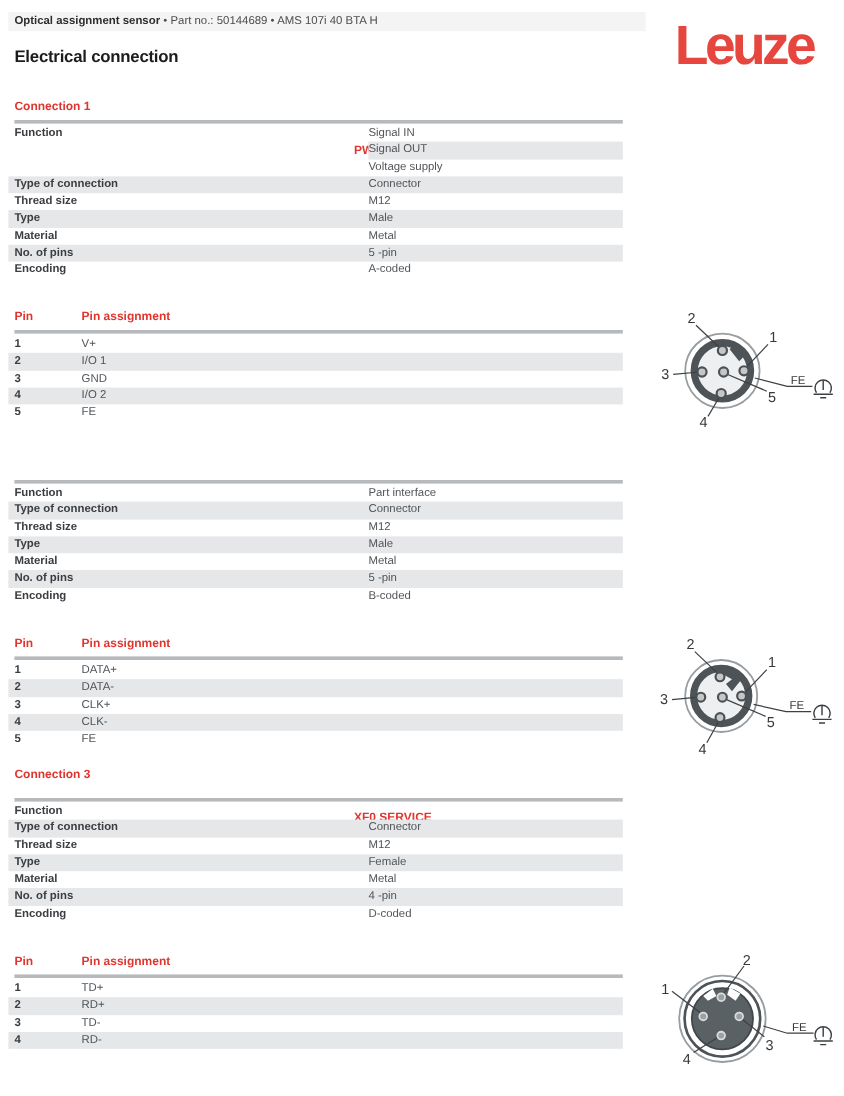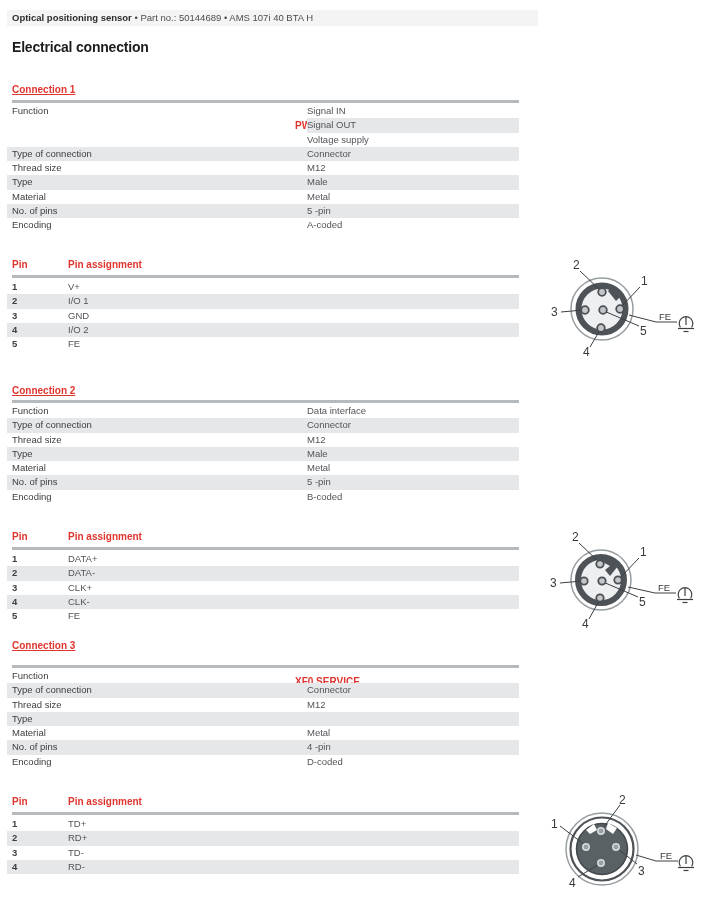--- a/index.html
+++ b/index.html
@@ -27,28 +27,28 @@
   .logo{
     position:absolute;top:13px;left:541px;width:158px;height:50px;
     font-size:46px;line-height:48px;font-weight:bold;color:var(--logo-red);
     letter-spacing:-3px;text-align:center;
   }
   .title{
     position:absolute;top:39px;left:12px;font-size:14px;font-weight:bold;color:#1c1c1c;
     letter-spacing:-0.2px;
   }
   
-  .sec-head{position:absolute;left:12px;width:510px;height:12px;font-size:10px;font-weight:bold;color:var(--red);text-decoration:underline;}
+  .sec-head{position:absolute;left:12px;width:510px;height:12px;font-size:10px;font-weight:bold;color:var(--red);}
   .sh-right{position:absolute;left:283px;top:0;margin-top:36px;}
   .rule{position:absolute;left:12px;width:507px;height:2.5px;background:var(--rule);}
   
   .tbl{position:absolute;left:7px;width:512px;}
   .trow{position:relative;height:14.3px;line-height:14.3px;font-size:9.5px;}
   .stripe-full{background:var(--stripe);}
-  .cell-label{position:absolute;left:5px;top:0;font-weight:normal;color:var(--label);}
+  .cell-label{position:absolute;left:5px;top:0;font-weight:bold;color:var(--label);}
   .cell-value{position:absolute;left:288px;right:0;top:0;bottom:0;color:var(--value);margin-left:12px;}
   .stripe-value .cell-value{background:var(--stripe);}
   .cell-pin{position:absolute;left:5px;top:0;font-weight:bold;color:var(--label);}
   .cell-assignment{position:absolute;left:61px;top:0;color:var(--value);}
   .pin-head{position:absolute;left:12px;width:510px;height:12px;font-size:10px;font-weight:bold;color:var(--red);}
   .ph-right{position:absolute;left:56px;top:0;}
   
   .diag{position:absolute;}
   .diag text{font-family:"Liberation Sans", sans-serif;fill:#37393b;font-size:12px;}
   .diag text.fe{font-size:9.5px;}
@@ -62,22 +62,23 @@
   .fring{fill:none;stroke:#4d5357;stroke-width:2.2;}
   .fhole{fill:#9aa0a3;stroke:#d9dcdd;stroke-width:1.5;}
   .fnotch{fill:#fff;}
 </style>
 </head>
 <body>
 
 <div class="page">
 
   <div class="topbar">
-    <span class="prod">Optical positioning sensor</span><span> • Part no.: 50144689 • AMS 107i 40 BTA H</span>
-  </div>
+    <span class="prod">Optical assignment sensor</span><span> • Part no.: 50144689 • AMS 107i 40 BTA H</span>
+  </div>
+  <div class="logo">Leuze</div>
   <div class="title">Electrical connection</div>
 
   <div class="sec-head" style="top:84px">
     <span>Connection 1</span>
     <span class="sh-right">PWR</span>
   </div>
   <div class="rule" style="top:100px"></div>
   <div class="tbl" style="top:104px">
       <div class="trow">
         <span class="cell-label">Function</span>
@@ -167,29 +168,25 @@
     <text x="43" y="104">4</text>
     <text class="fe" x="119" y="68">FE</text>
     <g class="gnd" transform="translate(146,72)">
       <path d="M-5.6,3.3 A6.8,6.8 0 1 1 5.6,3.3"></path>
       <path d="M0,-7 V1"></path>
       <path d="M-8,4.5 H8"></path>
       <path d="M-2.5,7.5 H2.5"></path>
     </g>
   </svg>
 
-  <div class="sec-head" style="top:385px">
-    <span>Connection 2</span>
-    <span class="sh-right">X1 SSI</span>
-  </div>
   <div class="rule" style="top:400px"></div>
   <div class="tbl" style="top:404px">
       <div class="trow">
         <span class="cell-label">Function</span>
-        <span class="cell-value">Data interface</span>
+        <span class="cell-value">Part interface</span>
       </div>
       <div class="trow stripe-full">
         <span class="cell-label">Type of connection</span>
         <span class="cell-value">Connector</span>
       </div>
       <div class="trow">
         <span class="cell-label">Thread size</span>
         <span class="cell-value">M12</span>
       </div>
       <div class="trow stripe-full">
@@ -279,20 +276,21 @@
       <div class="trow stripe-full">
         <span class="cell-label">Type of connection</span>
         <span class="cell-value">Connector</span>
       </div>
       <div class="trow">
         <span class="cell-label">Thread size</span>
         <span class="cell-value">M12</span>
       </div>
       <div class="trow stripe-full">
         <span class="cell-label">Type</span>
+        <span class="cell-value">Female</span>
       </div>
       <div class="trow">
         <span class="cell-label">Material</span>
         <span class="cell-value">Metal</span>
       </div>
       <div class="trow stripe-full">
         <span class="cell-label">No. of pins</span>
         <span class="cell-value">4 -pin</span>
       </div>
       <div class="trow">

